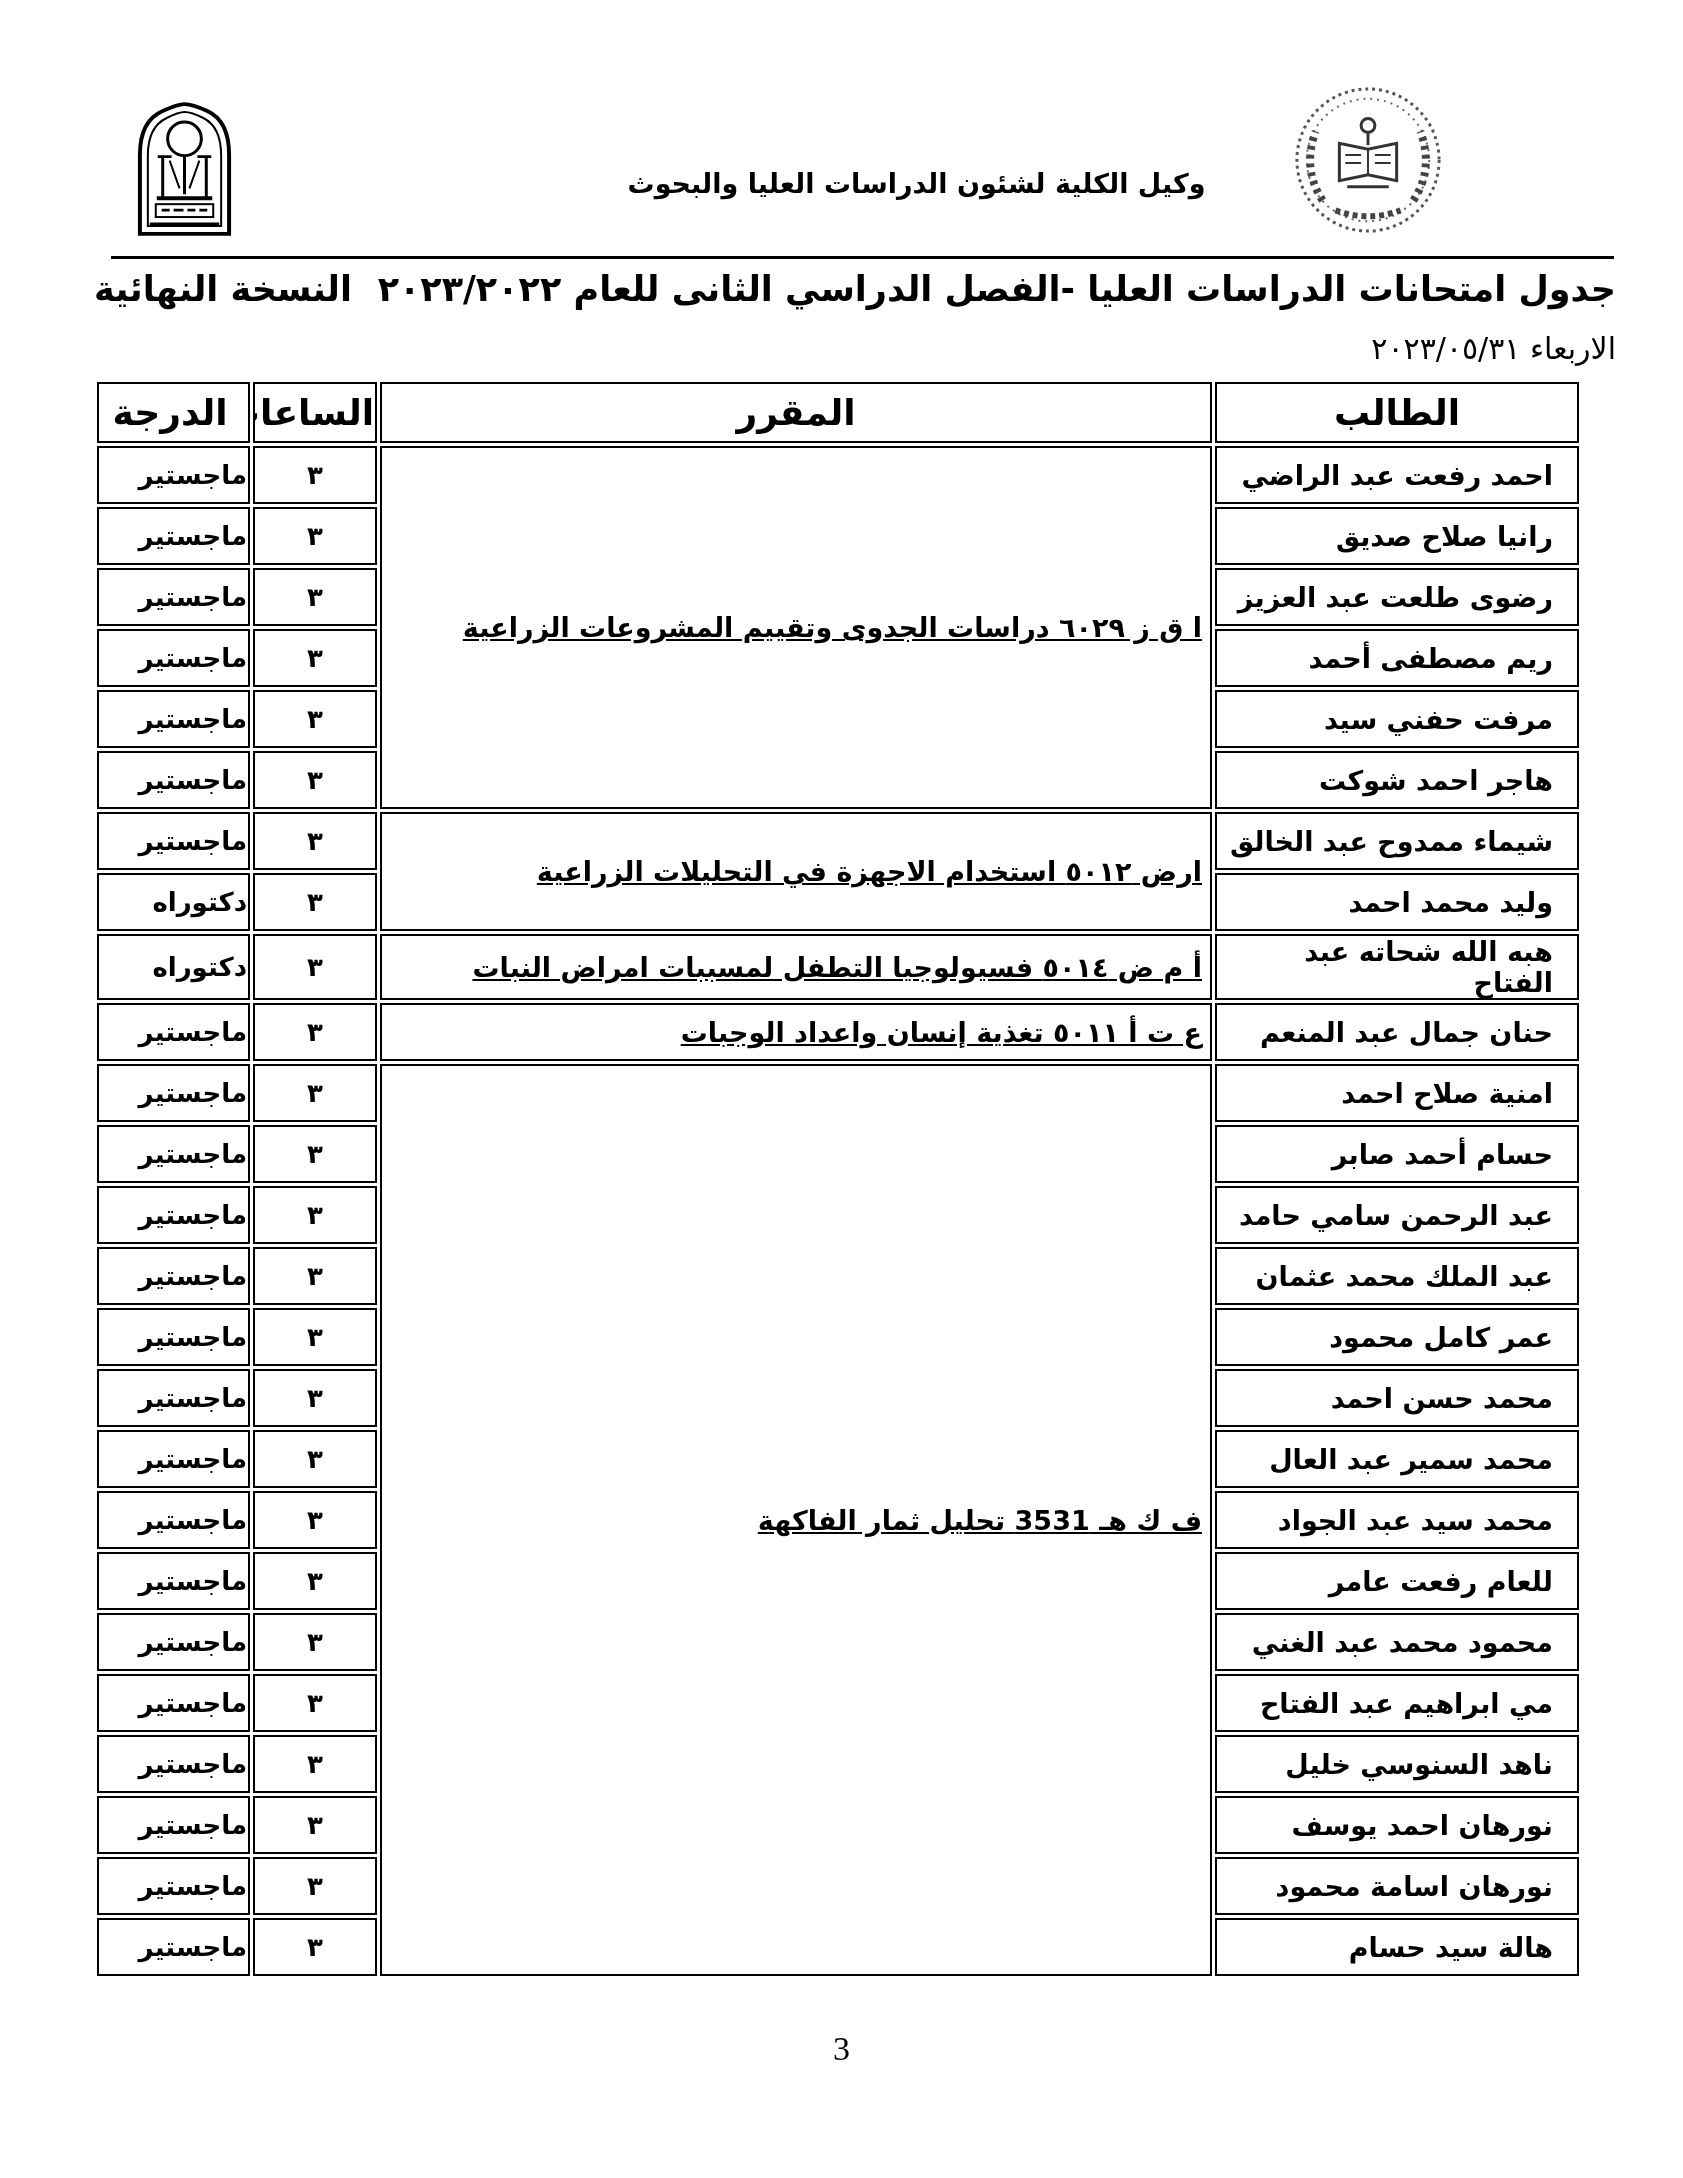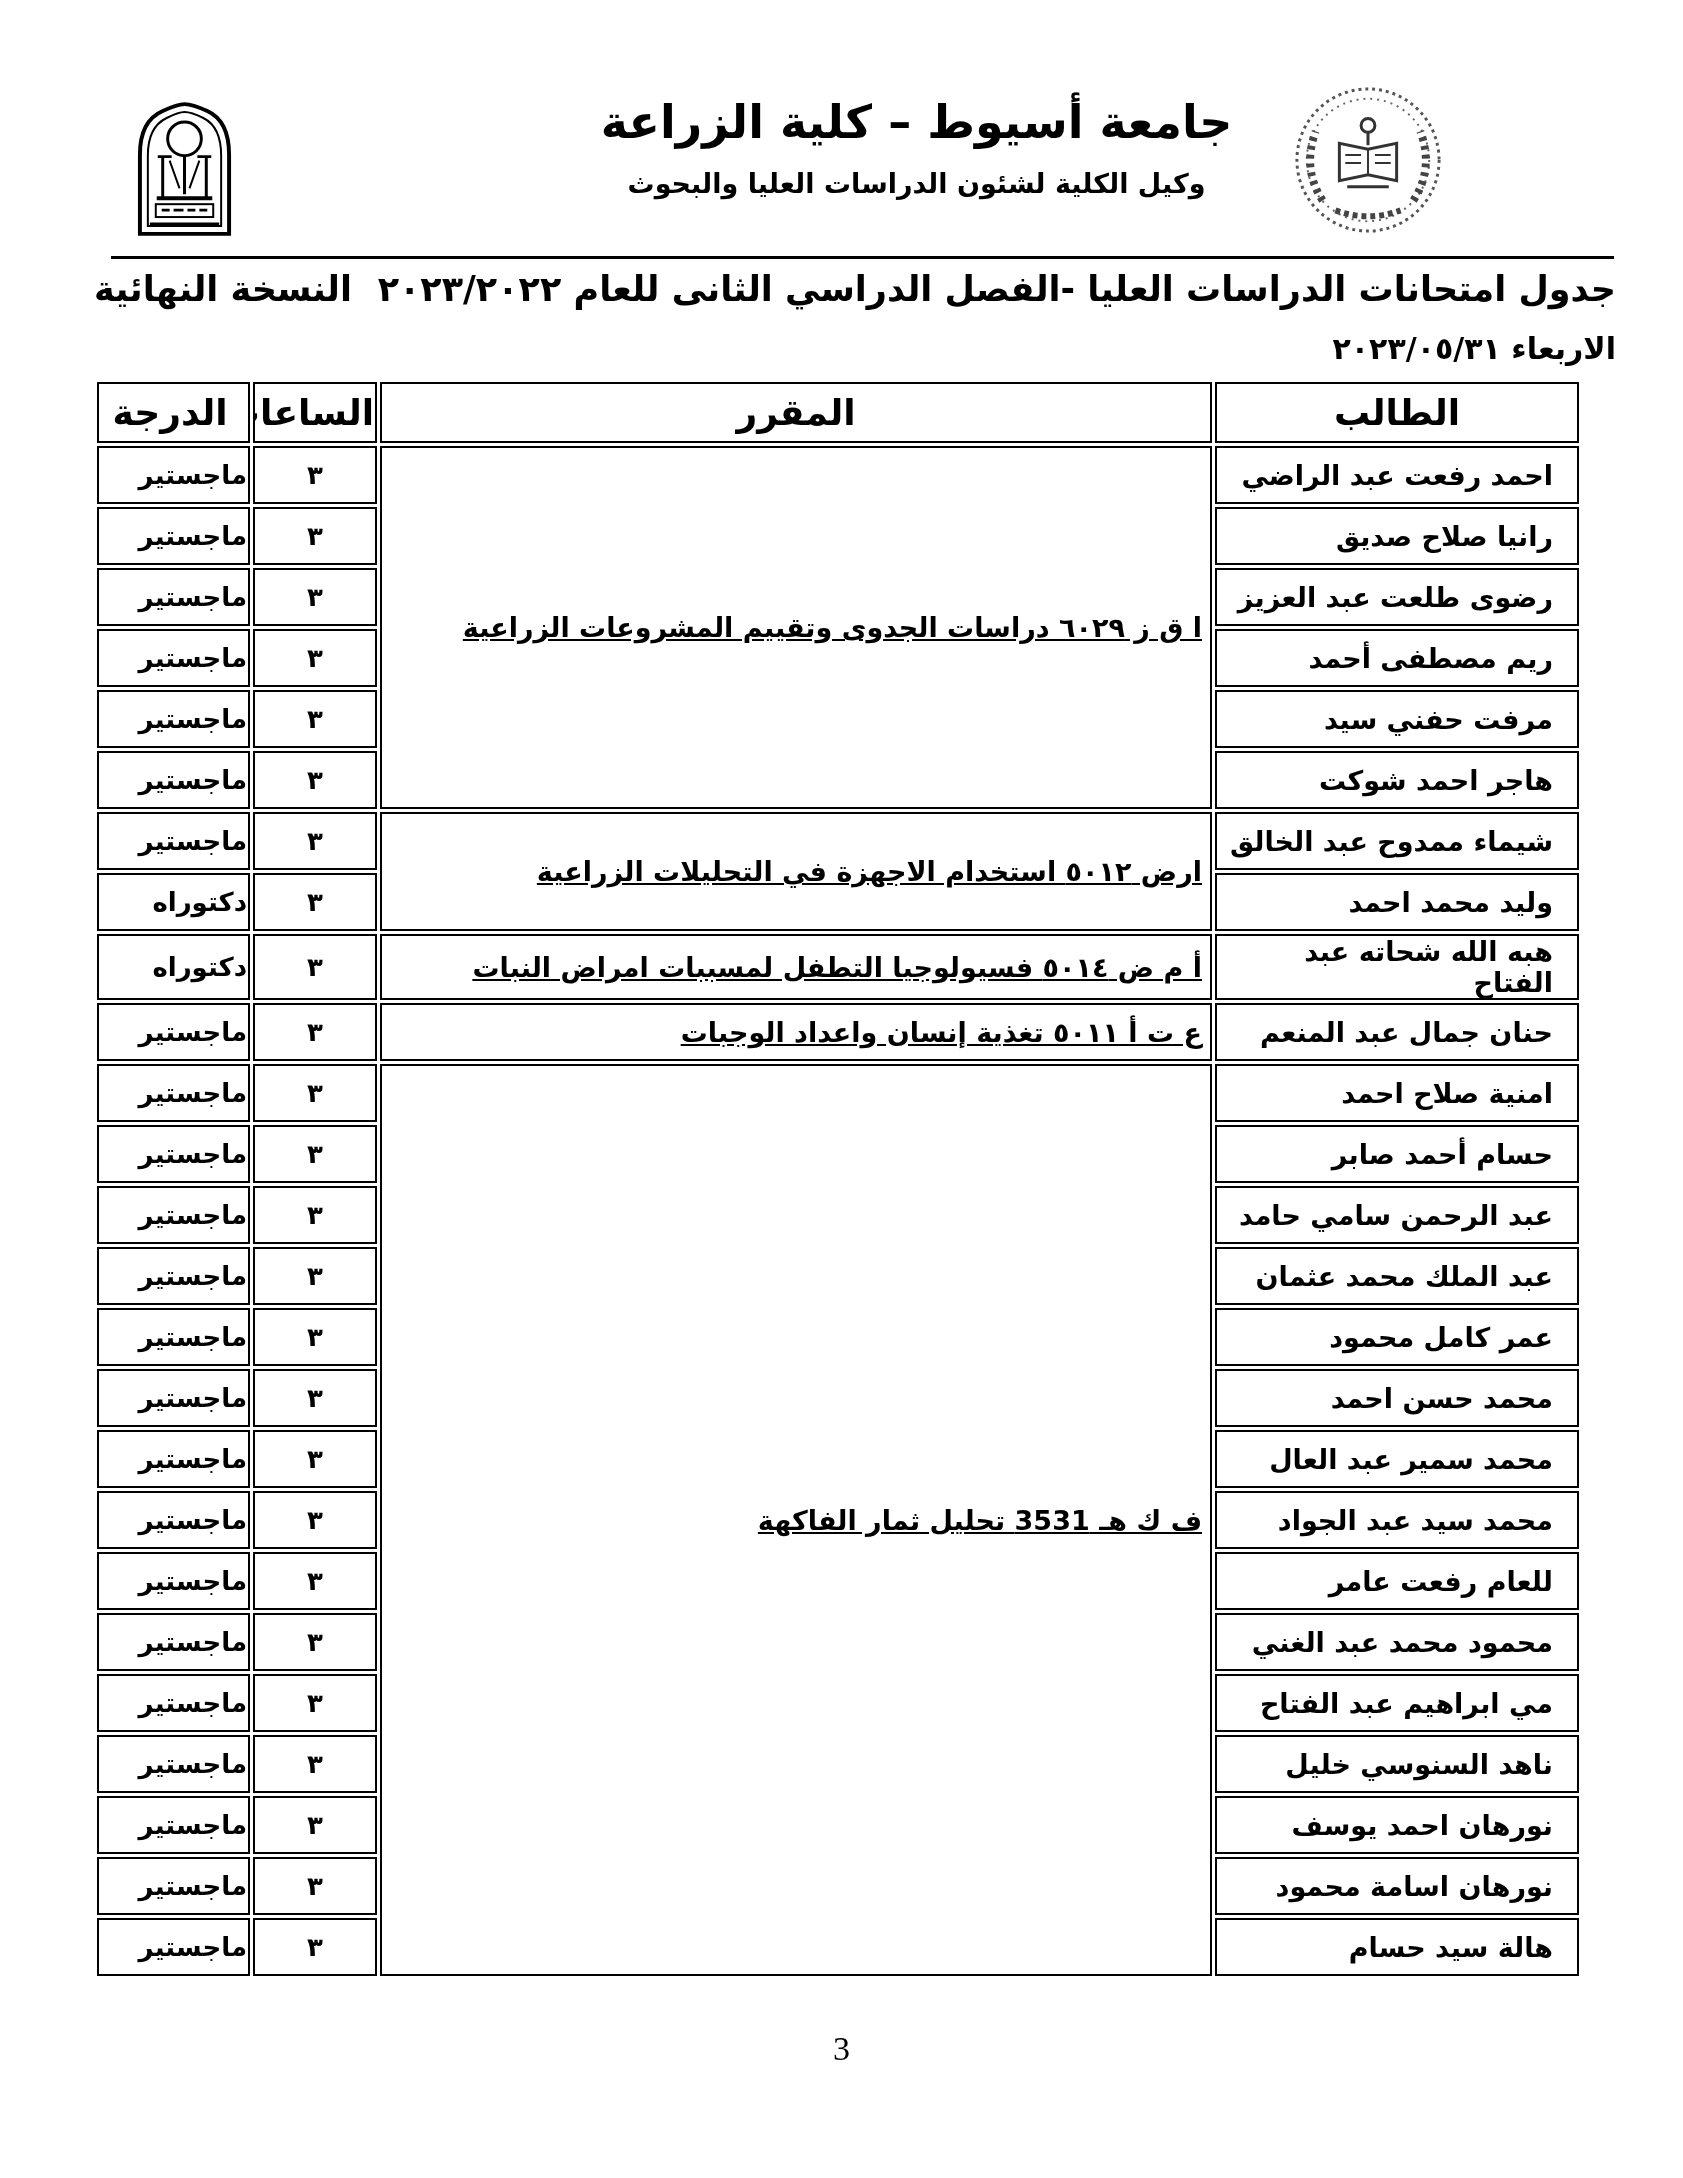--- a/index.html
+++ b/index.html
@@ -28,21 +28,21 @@
   
   .head-rule{position:absolute;top:256px;left:111px;width:1503px;height:3px;background:#000;}
   .title-row{
     position:absolute;top:269px;left:94px;width:1522px;
     display:flex;justify-content:space-between;align-items:flex-start;
     direction:rtl;font-size:35px;font-weight:700;
   }
   .date-line{
     position:absolute;top:331px;left:94px;width:1522px;
     direction:rtl;text-align:right;
-    font-size:30px;font-weight:700;
+    font-size:30px;font-weight:400;
   }
   
   table.exam-table{
     position:absolute;top:379px;left:94px;width:1488px;
     direction:rtl;
     border-collapse:separate;border-spacing:3px;
     table-layout:fixed;
   }
   table.exam-table th,table.exam-table td{
     border:2px solid #000;
@@ -100,21 +100,20 @@
       <path d="M46 130 Q79 142 112 130" fill="none" stroke="#444" stroke-width="6" stroke-dasharray="5 4"></path>
       <circle cx="79" cy="44" r="7" fill="none" stroke="#333" stroke-width="3"></circle>
       <path d="M79 51 V64" stroke="#333" stroke-width="3"></path>
       <path d="M50 62 V100 L79 94 L108 100 V62 L79 68 Z" fill="none" stroke="#333" stroke-width="3"></path>
       <path d="M79 68 V94" stroke="#333" stroke-width="2"></path>
       <path d="M56 74 h16 M56 82 h16 M86 74 h16 M86 82 h16" stroke="#333" stroke-width="2"></path>
       <path d="M58 106 H100" stroke="#333" stroke-width="3"></path>
     </svg>
   </div>
 
-  <div class="letterhead-title">جامعة أسيوط – كلية الزراعة</div>
   <div class="letterhead-sub">وكيل الكلية لشئون الدراسات العليا والبحوث</div>
 
   <div class="head-rule"></div>
   <div class="title-row">
     <span>جدول امتحانات الدراسات العليا   -الفصل الدراسي الثانى  للعام ٢٠٢٣/٢٠٢٢</span>
     <span>النسخة النهائية</span>
   </div>
   <div class="date-line">الاربعاء ٢٠٢٣/٠٥/٣١</div>
 
   <table class="exam-table">

